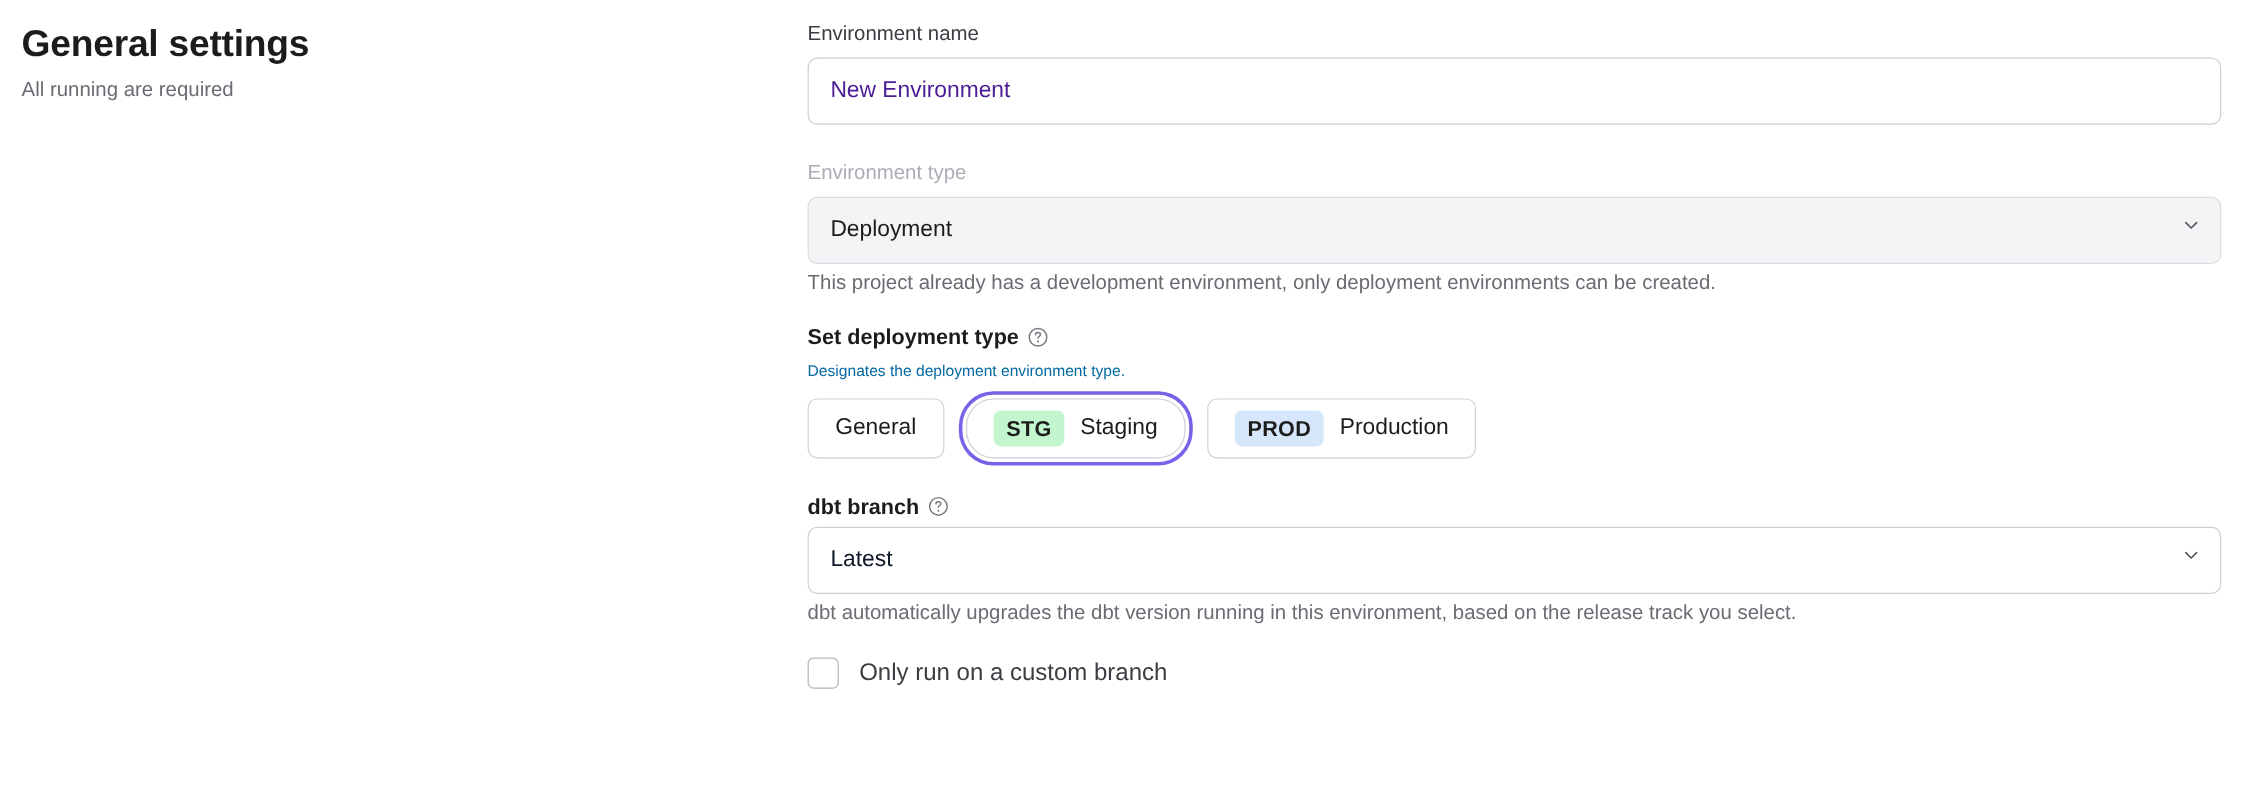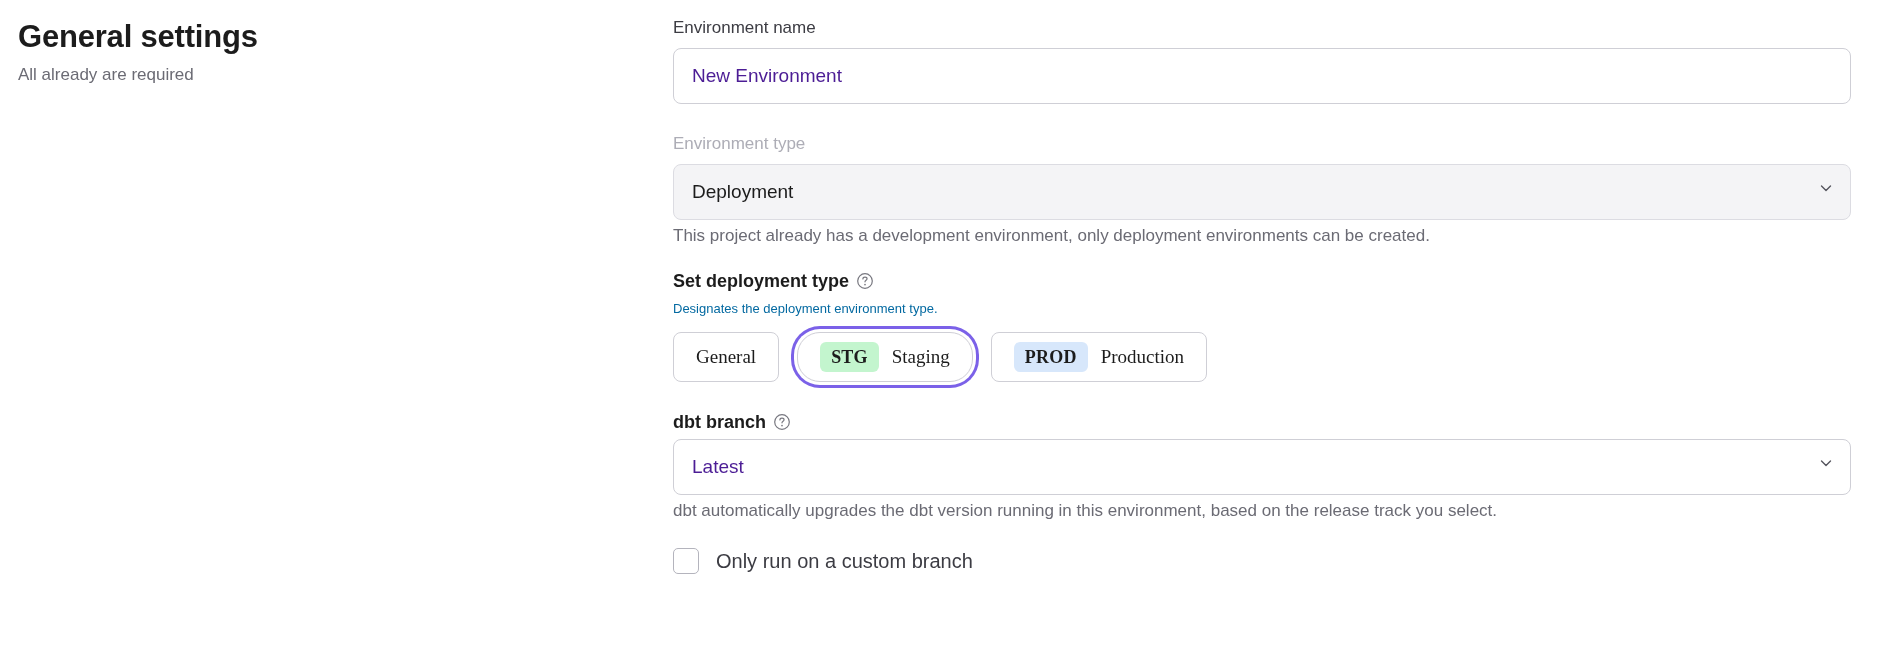--- a/index.html
+++ b/index.html
@@ -89,21 +89,21 @@
   .select-box {
     width: 100%;
     height: 56px;
     border: 1px solid #cfcfd6;
     border-radius: 8px;
     background: #ffffff;
     display: flex;
     align-items: center;
     padding: 0 18px;
     font-size: 19px;
-    color: #4c1d95;
+    color: #0f172a;
     cursor: pointer;
   }
   .select-box.disabled {
     background: #f4f4f6;
     color: #1c1c1c;
     border-color: #dcdce2;
     cursor: default;
   }
   .chev {
     position: absolute;
@@ -141,21 +141,21 @@
     border: 1px solid #cfcfd6;
     border-radius: 8px;
     background: #ffffff;
     display: flex;
     align-items: center;
     gap: 13px;
     padding: 0 22px;
     font-size: 19px;
     color: #1c1c1c;
     cursor: pointer;
-    font-family: Liberation Serif, serif;
+    font-family: Liberation Sans, sans-serif;
   }
   .seg-btn.selected {
     box-shadow: 0 0 0 3px #ffffff, 0 0 0 6px #7b61e8;
     border-color: #cfcfd6;
     margin: 0 5px;
     border-radius: 23px;
   }
   .seg-badge {
     display: inline-flex;
     align-items: center;
@@ -196,21 +196,21 @@
   .sp-22 { height: 22px; }
   .sp-28 { height: 28px; }
 </style>
 </head>
 <body>
 
 <div class="page">
 
   <div class="left-col">
     <div class="page-title">General settings</div>
-    <div class="page-subtitle">All already are required</div>
+    <div class="page-subtitle">All running are required</div>
   </div>
 
   <div class="form-col">
 
     <div class="field">
       <label class="field-label">Environment name</label>
       <input class="text-input" type="text" value="New Environment" style="">
     </div>
 
     <div class="sp-28"></div>

